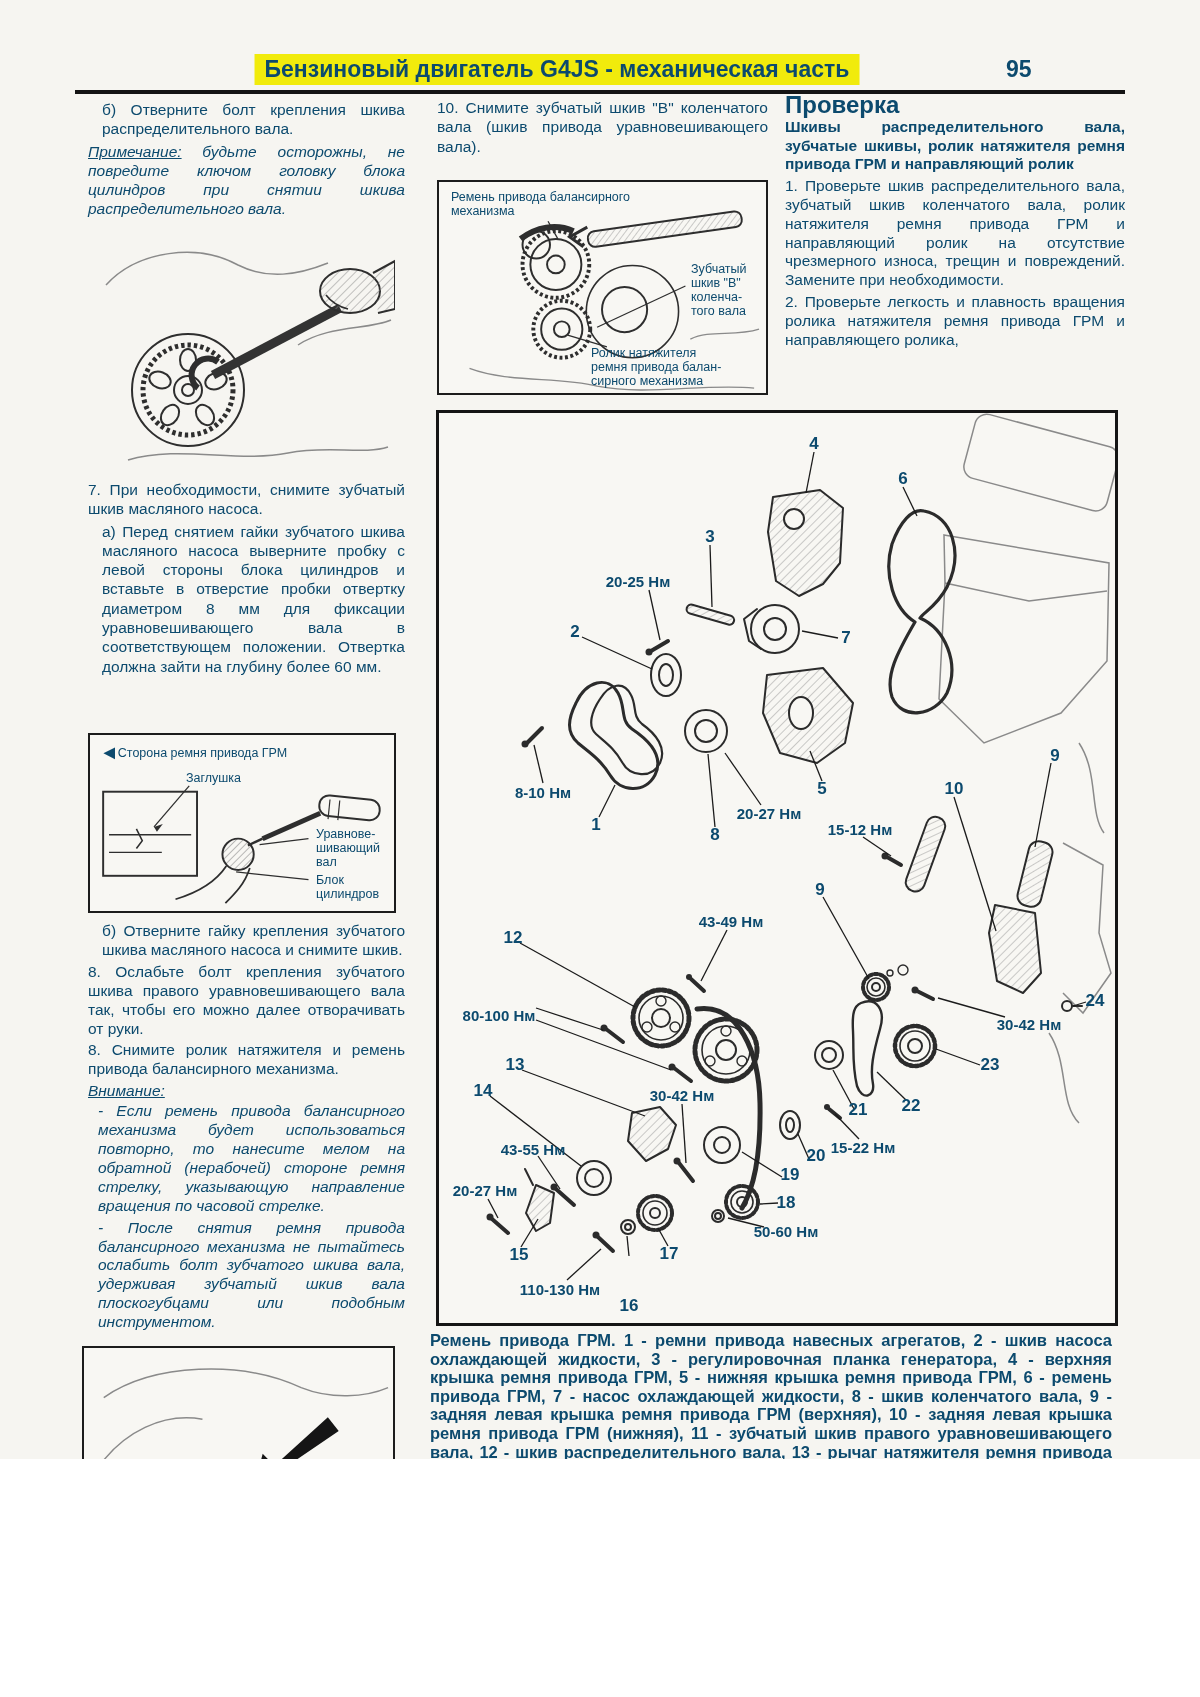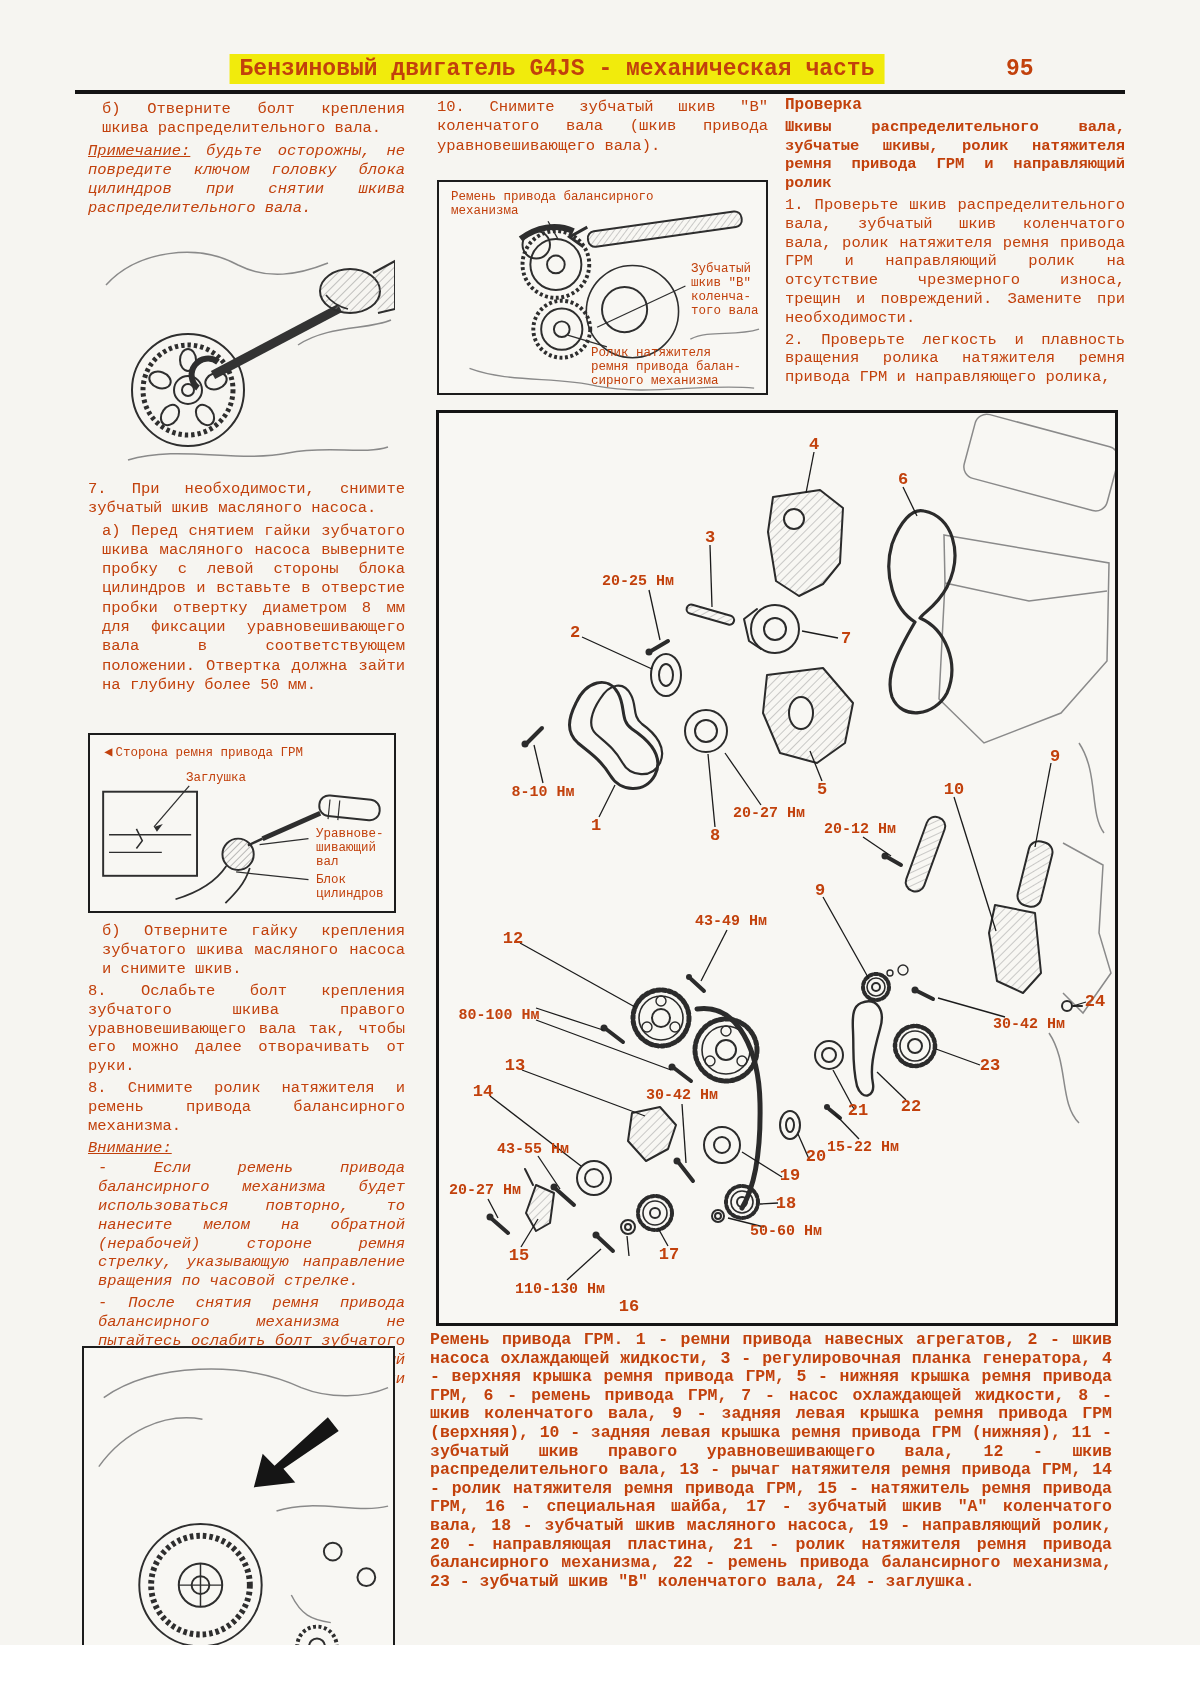--- a/index.html
+++ b/index.html
@@ -1,37 +1,37 @@
 <!DOCTYPE html>
 <html><head>
 <meta charset="utf-8">
 <style>
   html,body{margin:0;padding:0;}
   .page{
-    position:relative;width:1200px;height:1645px;
-    background:#f6f5f1;color:#c2410c;
-    font-family:Liberation Mono, monospace;
+    position:relative;width:1200px;height:1459px;
+    background:#f6f5f1;color:#0c4a6e;
+    font-family:Liberation Sans, sans-serif;
     overflow:hidden;
   }
   
   .hdr-title{
     position:absolute;left:557px;top:54px;transform:translateX(-50%);
     background:#f1eb0c;padding:2px 10px;white-space:nowrap;
     font-weight:bold;font-size:23px;
   }
   .hdr-page{position:absolute;left:1006px;top:56px;font-weight:bold;font-size:23px;}
   .hdr-rule{position:absolute;left:75px;top:90px;width:1050px;height:4px;background:#141414;}
   
   .txt{position:absolute;text-align:justify;font-size:15.5px;line-height:19.3px;}
   .txt p{margin:0 0 3px 0;}
   .sub{padding-left:14px;}
   .ital{font-style:italic;}
   .und{text-decoration:underline;}
   .warn{padding-left:10px;font-style:italic;}
-  .rc-head{font-size:16px;font-weight:bold;margin:0 0 4px 0;}
+  .rc-head{font-size:24px;font-weight:bold;margin:0 0 4px 0;}
   .bold{font-weight:bold;}
   
   .figbox{position:absolute;border:2.5px solid #1c1c1c;background:#f8f7f3;box-sizing:border-box;}
   .fignb{position:absolute;}
   .figbox svg,.fignb svg{position:absolute;left:0;top:0;width:100%;height:100%;}
   .fig-label{position:absolute;font-size:12.5px;line-height:1.12;white-space:pre-line;}
   .arrow-glyph{font-size:14px;font-weight:bold;margin-right:3px;}
   
   .diagram{position:absolute;left:436px;top:410px;width:676px;height:910px;
     border:3px solid #151515;box-sizing:content-box;background:#f8f7f3;}
@@ -79,21 +79,21 @@
         <path d="M110,163 a15 15 0 1 1 20,-26" stroke-width="6"></path>
         <ellipse cx="262" cy="66" rx="30" ry="22" fill="url(#hA)"></ellipse>
         <path d="M285,48 L307,36 L307,84 L290,88" fill="url(#hA)"></path>
         <path d="M238,70 C244,78 252,82 260,84" stroke-width="1.6"></path>
       </g>
     </svg>
   </div>
 
   <div class="txt" style="left:88px;top:480px;width:317px;">
     <p>7. При необходимости, снимите зубчатый шкив масляного насоса.</p>
-    <p class="sub">а) Перед снятием гайки зубчатого шкива масляного насоса выверните пробку с левой стороны блока цилиндров и вставьте в отверстие пробки отвертку диаметром 8 мм для фиксации уравновешивающего вала в соответствующем положении. Отвертка должна зайти на глубину более 50 мм.</p>
+    <p class="sub">а) Перед снятием гайки зубчатого шкива масляного насоса выверните пробку с левой стороны блока цилиндров и вставьте в отверстие пробки отвертку диаметром 8 мм для фиксации уравновешивающего вала в соответствующем положении. Отвертка должна зайти на глубину более 60 мм.</p>
   </div>
 
   <div class="figbox" style="left:88px;top:733px;width:308px;height:180px;">
     <svg viewBox="0 0 308 180">
       <defs>
         <pattern id="hB" width="5" height="5" patternUnits="userSpaceOnUse" patternTransform="rotate(45)">
           <line x1="0" y1="0" x2="0" y2="5" stroke="#777" stroke-width="1"></line>
         </pattern>
       </defs>
       <g fill="none" stroke="#2e2e2e" stroke-width="2">
@@ -396,21 +396,21 @@
         <span class="callout" style="left: 347px; top: 790px;">18</span>
         <span class="callout" style="left: 351px; top: 762px;">19</span>
         <span class="callout" style="left: 377px; top: 743px;">20</span>
         <span class="callout" style="left: 419px; top: 664px; margin-top: 33px;">21</span>
         <span class="callout" style="left: 472px; top: 693px;">22</span>
         <span class="callout" style="left: 551px; top: 652px;">23</span>
         <span class="callout" style="left: 656px; top: 588px;">24</span>
         <span class="torque" style="left: 199px; top: 168px;">20-25 Нм</span>
         <span class="torque" style="left: 104px; top: 379px;">8-10 Нм</span>
         <span class="torque" style="left: 330px; top: 400px;">20-27 Нм</span>
-        <span class="torque" style="left: 421px; top: 416px;">20-12 Нм</span>
+        <span class="torque" style="left: 421px; top: 416px;">15-12 Нм</span>
         <span class="torque" style="left: 292px; top: 508px;">43-49 Нм</span>
         <span class="torque" style="left: 60px; top: 602px;">80-100 Нм</span>
         <span class="torque" style="left: 590px; top: 611px;">30-42 Нм</span>
         <span class="torque" style="left: 243px; top: 682px;">30-42 Нм</span>
         <span class="torque" style="left: 94px; top: 736px;">43-55 Нм</span>
         <span class="torque" style="left: 424px; top: 734px;">15-22 Нм</span>
         <span class="torque" style="left: 46px; top: 777px;">20-27 Нм</span>
         <span class="torque" style="left: 347px; top: 818px;">50-60 Нм</span>
         <span class="torque" style="left: 121px; top: 876px;">110-130 Нм</span>
       </div>

